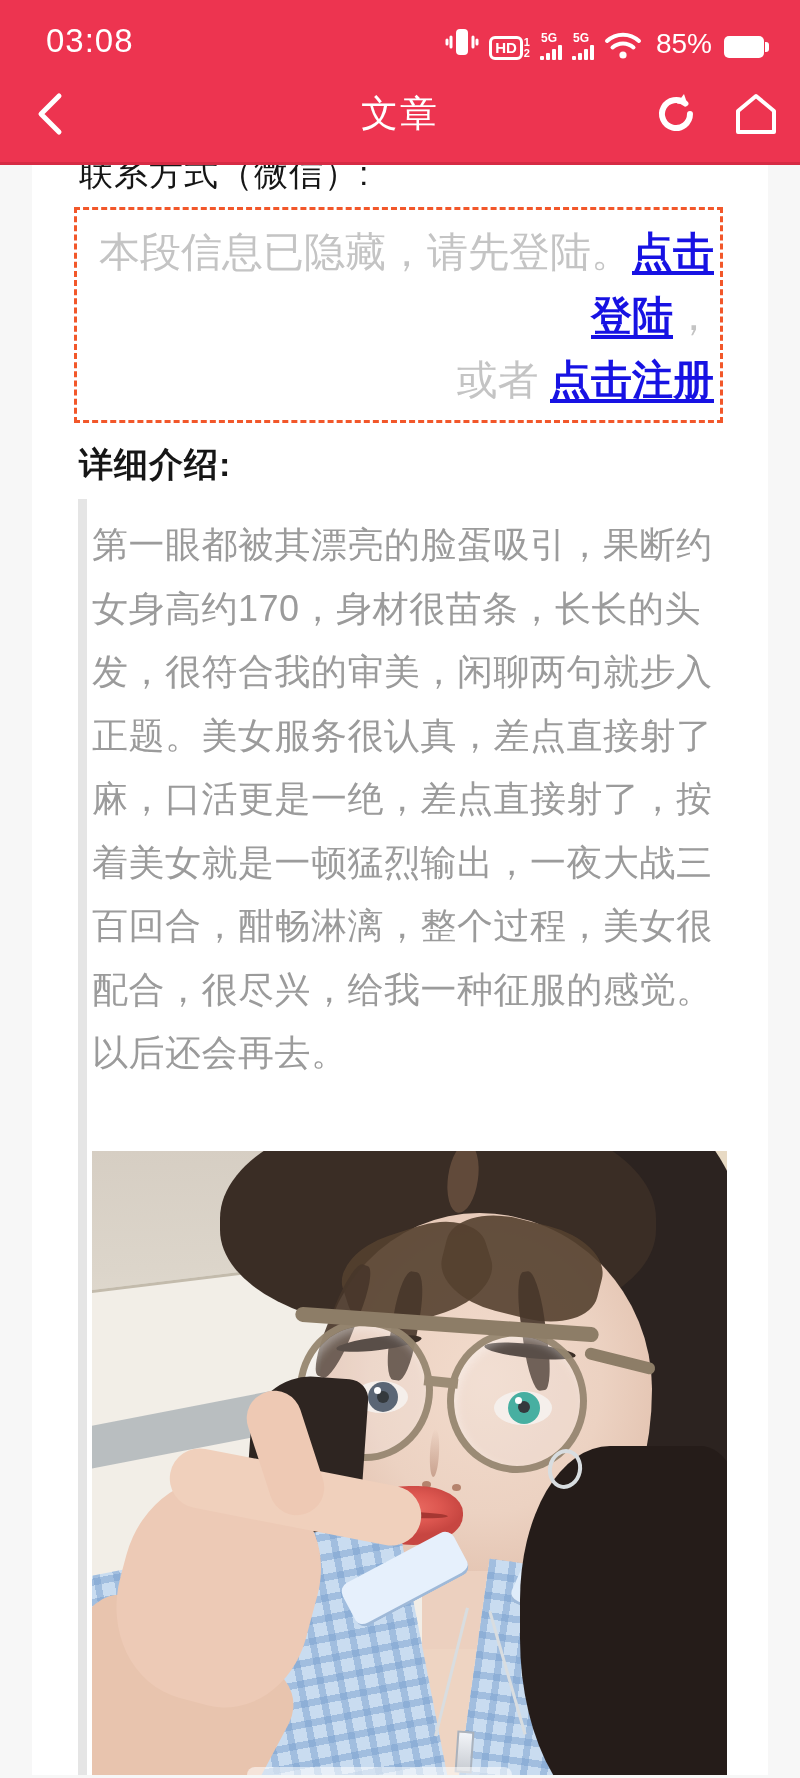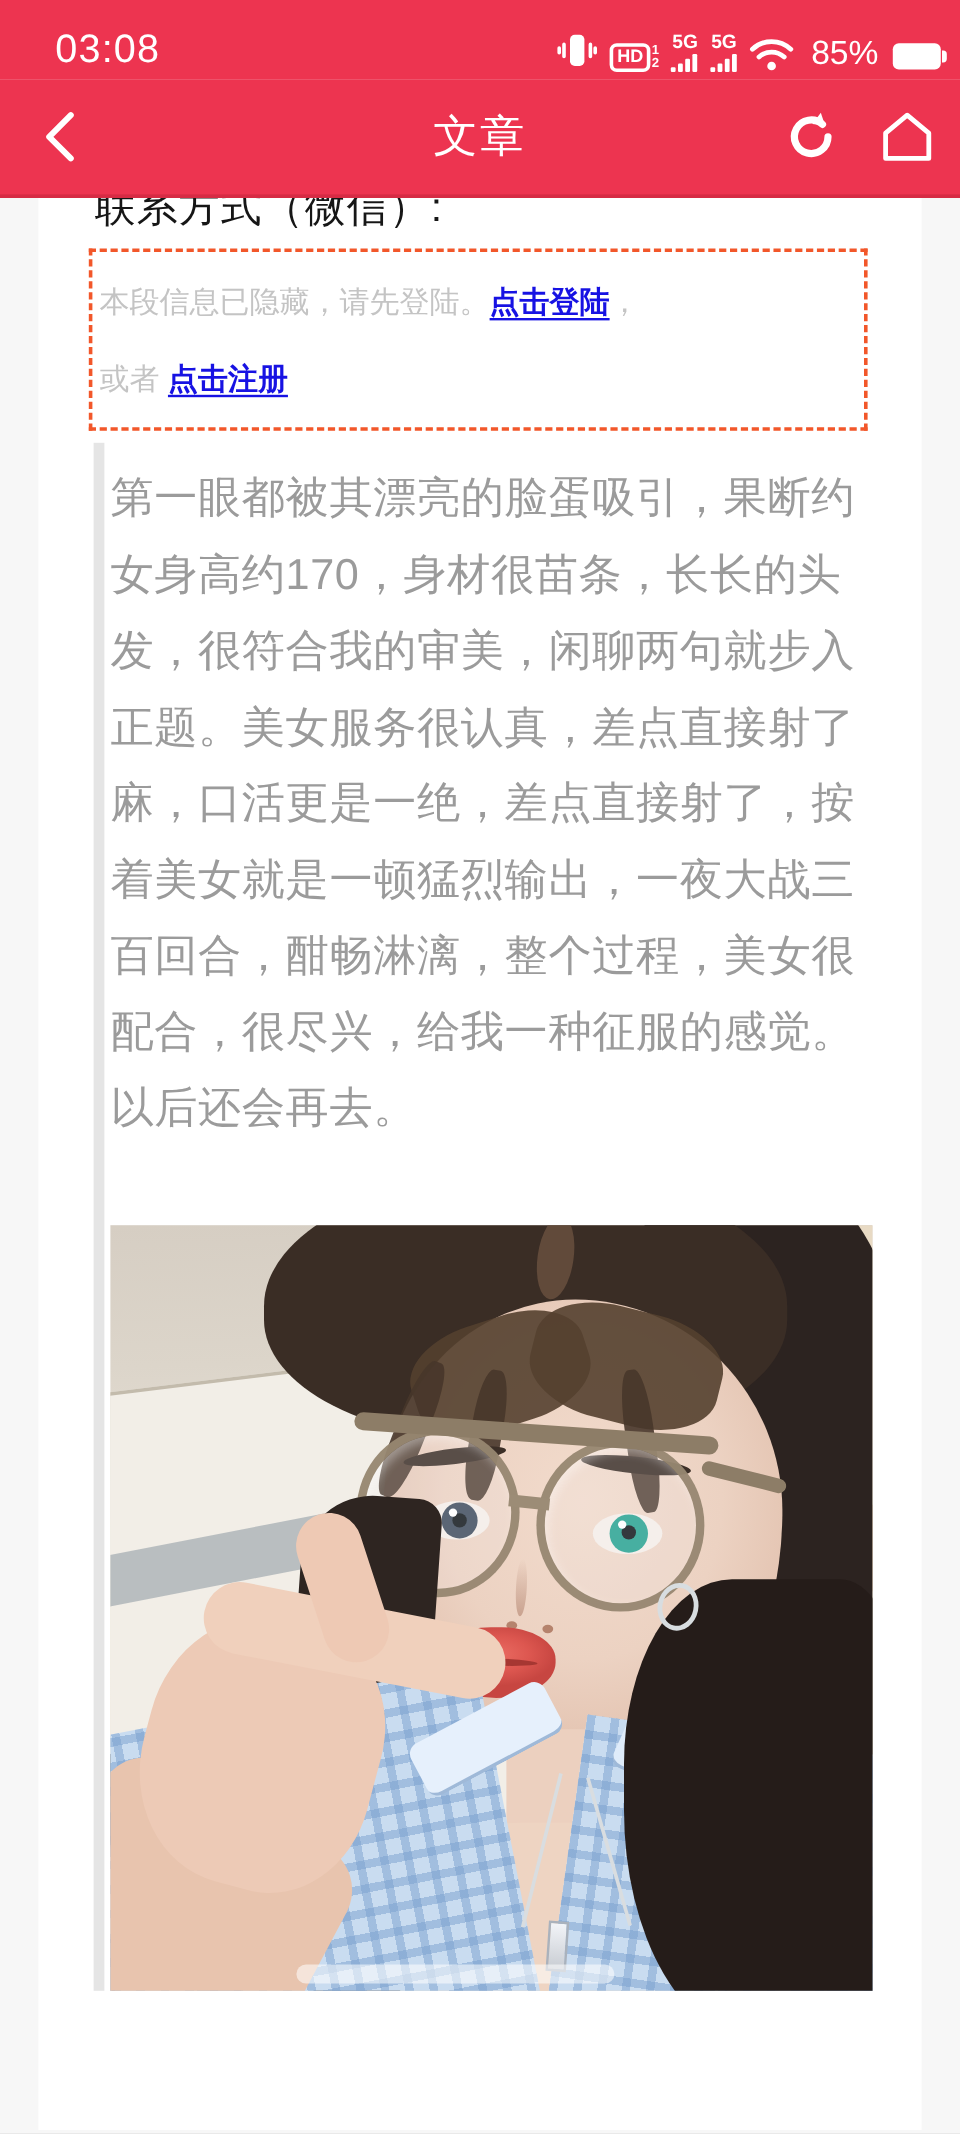--- a/index.html
+++ b/index.html
@@ -6,26 +6,26 @@
   html,body { background:#ddd; }
   .screen {
     position:relative; width:800px; height:1778px; margin:0 auto;
     background:#f7f7f7; overflow:hidden;
     font-family:"Liberation Sans","DejaVu Sans",sans-serif;
   }
   
   .status-bar {
     position:relative; height:66px; background:#ED3450; color:#fff;
     display:flex; align-items:flex-end; justify-content:space-between;
-    padding:0 16px 6px 46px;
+    padding:0 36px 6px 46px;
   }
   .status-time { font-size:33px; font-weight:500; letter-spacing:1px; }
   .status-icons { display:flex; align-items:flex-end; gap:10px; }
   .sig-group { display:flex; flex-direction:column; align-items:flex-start; line-height:1; }
-  .sig-label { font-size:16px; font-weight:700; margin-left:1px; }
+  .sig-label { font-size:12px; font-weight:700; margin-left:1px; }
   .sig-bars { display:flex; align-items:flex-end; gap:2px; margin-top:1px; }
   .sig-bars i { display:block; width:4px; background:#fff; border-radius:1px; }
   .hd-wrap { display:flex; align-items:center; }
   .hd-box {
     border:3px solid #fff; border-radius:6px; font-size:15px; font-weight:800;
     padding:0 3px; line-height:18px; letter-spacing:0;
   }
   .hd-nums { display:flex; flex-direction:column; font-size:11px; font-weight:700; line-height:11px; margin-left:1px; }
   .batt-pct { font-size:28px; font-weight:500; margin:0 2px 0 4px; }
   .battery { position:relative; width:40px; height:22px; background:#fff; border-radius:5px; margin-bottom:2px; }
@@ -48,22 +48,22 @@
   .card {
     position:relative; margin:0 32px; width:736px; height:1610px;
     background:#fff; overflow:hidden;
   }
   .h-contact {
     margin:-18px 0 0 47px; font-size:34px; line-height:52px;
     font-weight:400; color:#161616; letter-spacing:1px;
   }
   .hidden-box {
     margin:8px 45px 0 42px; border:3px dashed #F2572A;
-    padding:10px 6px 8px 6px; text-align:left;
-    font-size:25px; line-height:64px; color:#C4C4C4;
+    padding:10px 6px 8px 6px; text-align:right;
+    font-size:41px; line-height:64px; color:#C4C4C4;
   }
   .hidden-box a { color:#1712E3; font-weight:700; text-decoration:underline; text-underline-offset:5px; }
   .h-detail {
     margin:16px 0 0 47px; font-size:34px; line-height:50px;
     font-weight:700; color:#161616; letter-spacing:1px;
   }
   .quote {
     margin:10px 0 0 46px; border-left:9px solid #E5E5E5;
     padding:14px 0 0 5px;
   }
@@ -226,20 +226,21 @@
 
   <div class="card">
 
     <div class="h-contact">联系方式（微信）:</div>
 
     <div class="hidden-box">
       <span>本段信息已隐藏，请先登陆。</span><a href="#">点击登陆</a><span>，</span><br>
       <span>或者 </span><a href="#">点击注册</a>
     </div>
 
+    <div class="h-detail">详细介绍:</div>
 
     <div class="quote">
       <div class="quote-text">
           <div class="tline">第一眼都被其漂亮的脸蛋吸引，果断约</div>
           <div class="tline">女身高约170，身材很苗条，长长的头</div>
           <div class="tline">发，很符合我的审美，闲聊两句就步入</div>
           <div class="tline">正题。美女服务很认真，差点直接射了</div>
           <div class="tline">麻，口活更是一绝，差点直接射了，按</div>
           <div class="tline">着美女就是一顿猛烈输出，一夜大战三</div>
           <div class="tline">百回合，酣畅淋漓，整个过程，美女很</div>

